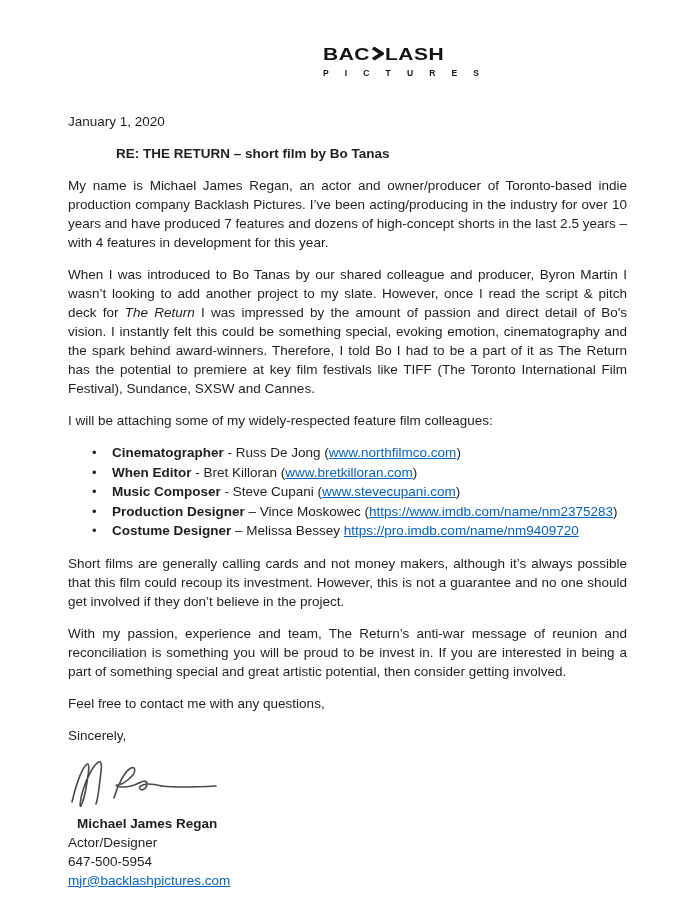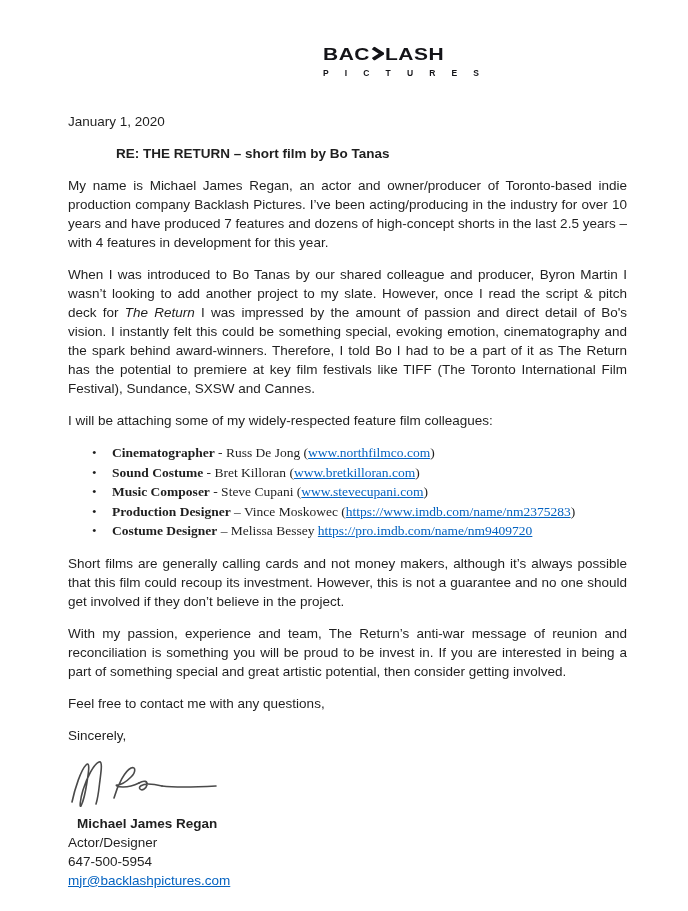--- a/index.html
+++ b/index.html
@@ -73,21 +73,20 @@
   }
   ul.colleague-list {
     list-style: none;
     margin: 0 0 13px 0;
     padding: 0;
   }
   ul.colleague-list li {
     position: relative;
     padding-left: 44px;
     line-height: 19.5px;
-    font-family: Liberation Serif, serif;
   }
   ul.colleague-list li::before {
     content: "•";
     position: absolute;
     left: 24px;
     top: 0;
     font-size: 13px;
     color: #1f1f1f;
   }
   .signature-box {
@@ -132,21 +131,21 @@
 
 
     <div class="block para">My name is Michael James Regan, an actor and owner/producer of Toronto-based indie production company Backlash Pictures. I’ve been acting/producing in the industry for over 10 years and have produced 7 features and dozens of high-concept shorts in the last 2.5 years – with 4 features in development for this year.</div>
 
     <div class="block para"><span>When I was introduced to Bo Tanas by our shared colleague and producer, Byron Martin I wasn’t looking to add another project to my slate. However, once I read the script &amp; pitch deck for </span><span class="italic">The Return</span><span> I was impressed by the amount of passion and direct detail of Bo's vision. I instantly felt this could be something special, evoking emotion, cinematography and the spark behind award-winners. Therefore, I told Bo I had to be a part of it as The Return has the potential to premiere at key film festivals like TIFF (The Toronto International Film Festival), Sundance, SXSW and Cannes.</span></div>
 
     <div class="block">I will be attaching some of my widely-respected feature film colleagues:</div>
 
     <ul class="colleague-list">
       <li><span class="bold">Cinematographer</span><span> - Russ De Jong (</span><a class="doclink">www.northfilmco.com</a><span>)</span></li>
-      <li><span class="bold">Sound Costume</span><span> - Bret Killoran (</span><a class="doclink">www.bretkilloran.com</a><span>)</span></li>
+      <li><span class="bold">When Editor</span><span> - Bret Killoran (</span><a class="doclink">www.bretkilloran.com</a><span>)</span></li>
       <li><span class="bold">Music Composer</span><span> - Steve Cupani (</span><a class="doclink">www.stevecupani.com</a><span>)</span></li>
       <li><span class="bold">Production Designer</span><span> – Vince Moskowec (</span><a class="doclink">https://www.imdb.com/name/nm2375283</a><span>)</span></li>
       <li><span class="bold">Costume Designer</span><span> – Melissa Bessey </span><a class="doclink">https://pro.imdb.com/name/nm9409720</a><span></span></li>
     </ul>
 
     <div class="block para">Short films are generally calling cards and not money makers, although it’s always possible that this film could recoup its investment. However, this is not a guarantee and no one should get involved if they don’t believe in the project.</div>
 
     <div class="block para">With my passion, experience and team, The Return’s anti-war message of reunion and reconciliation is something you will be proud to be invest in. If you are interested in being a part of something special and great artistic potential, then consider getting involved.</div>
 
     <div class="block">Feel free to contact me with any questions,</div>

